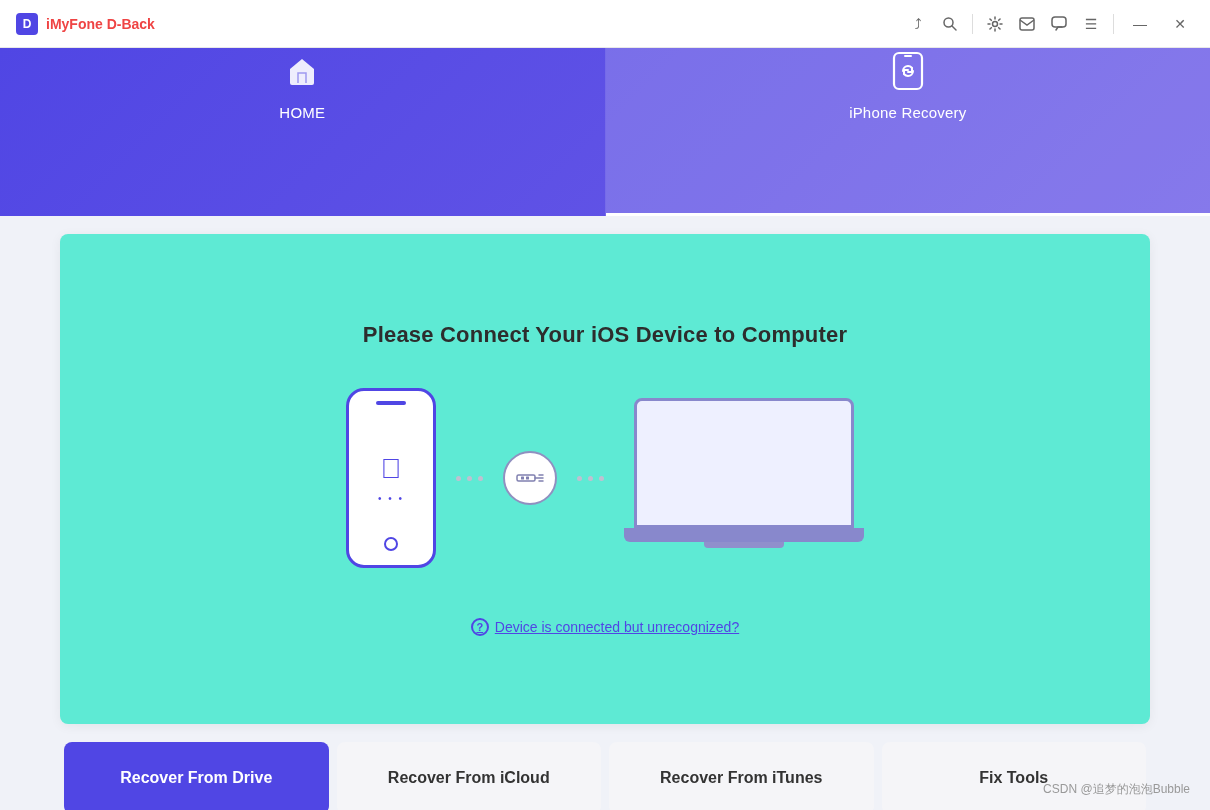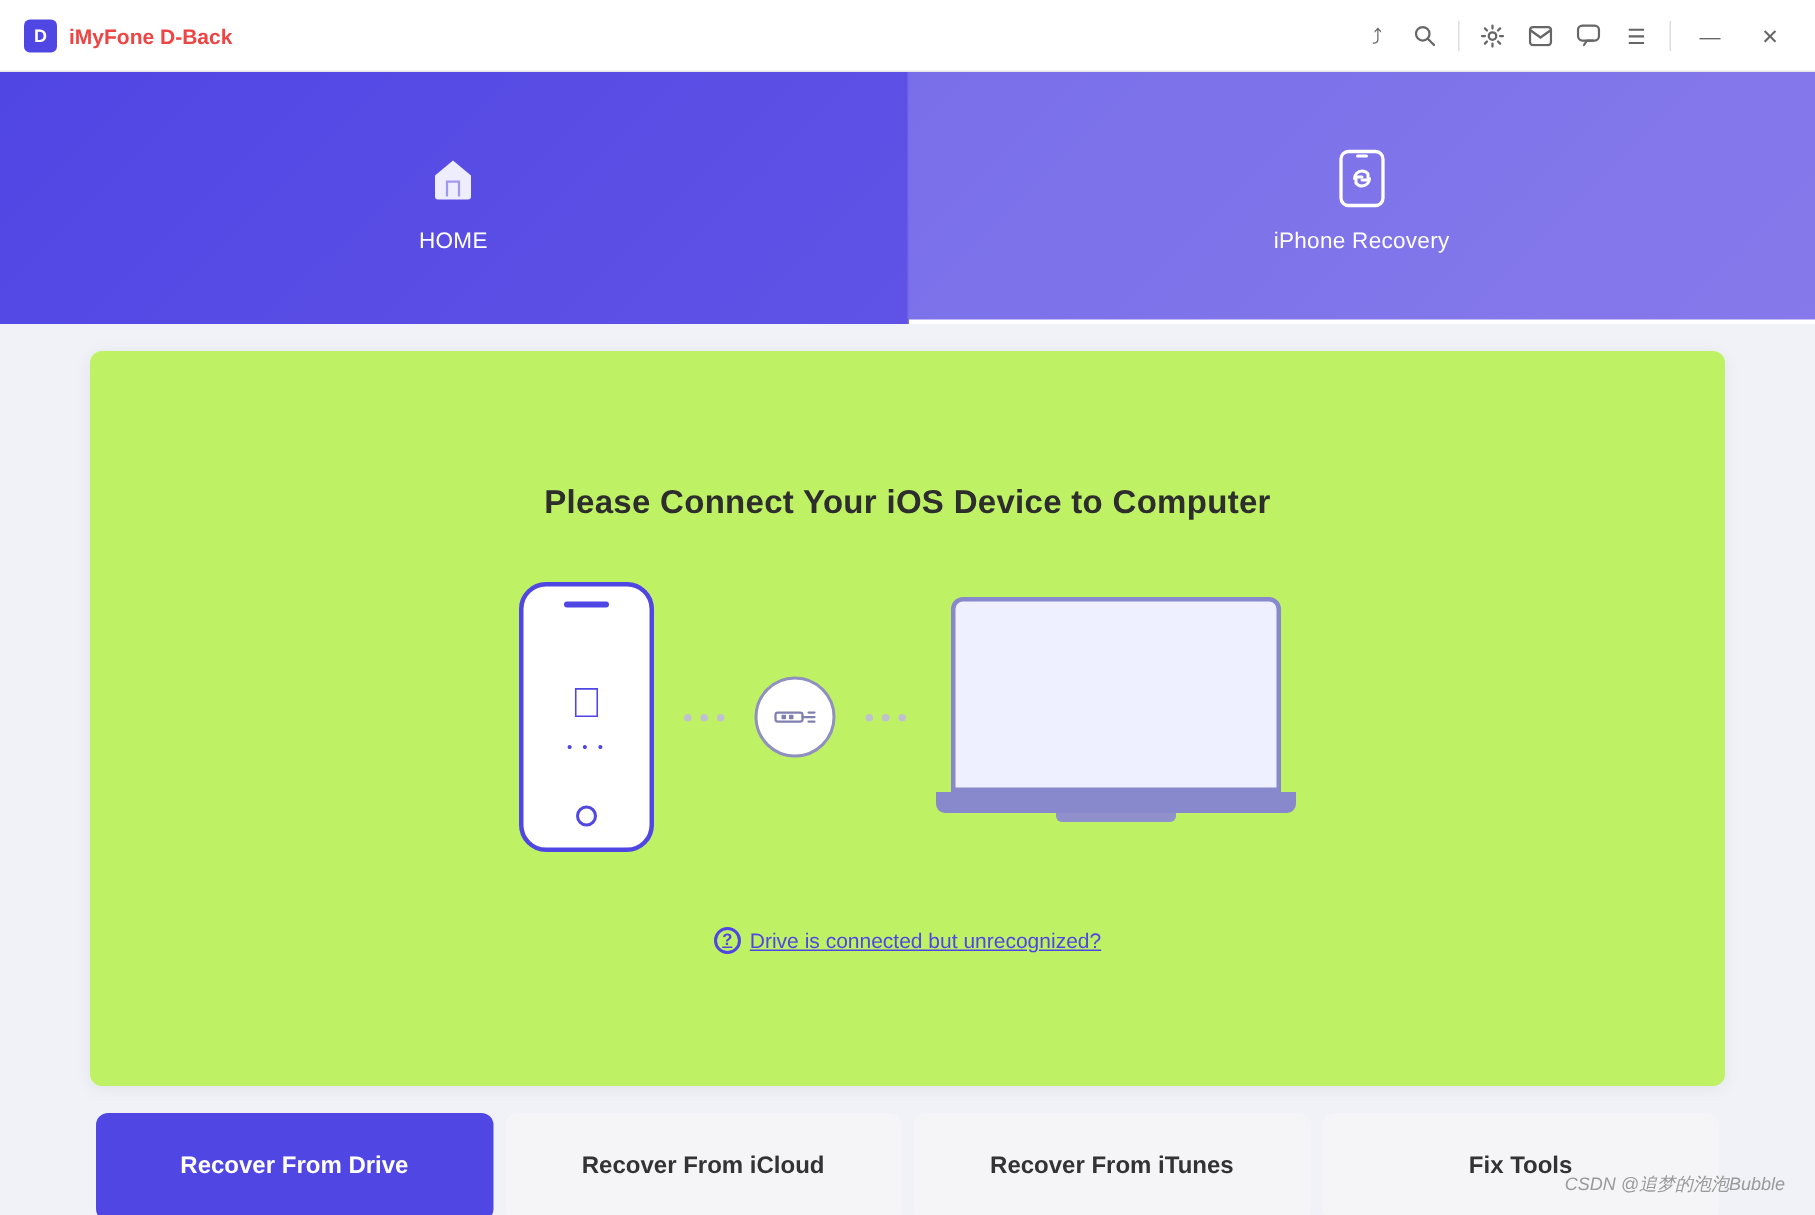--- a/index.html
+++ b/index.html
@@ -81,21 +81,20 @@
       height: 168px;
       background: linear-gradient(135deg, #5046e4 0%, #6c5ce7 100%);
       display: flex;
       align-items: stretch;
     }
     .nav-item {
       flex: 1;
       display: flex;
       flex-direction: column;
       align-items: center;
-      justify-content: center;
       cursor: pointer;
       gap: 10px;
       border-right: 1px solid rgba(255,255,255,0.15);
       transition: background 0.2s;
       position: relative;
     }
     .nav-item:last-child { border-right: none; }
     .nav-item.active {
       background: rgba(255,255,255,0.18);
     }
@@ -116,21 +115,21 @@
     }
     .nav-label {
       color: white;
       font-size: 15px;
       font-weight: 500;
       letter-spacing: 0.2px;
     }
 
     
     #main {
-      background: #bef264;
+      background: #5eead4;
       margin: 18px 60px;
       border-radius: 8px;
       height: 490px;
       display: flex;
       flex-direction: column;
       align-items: center;
       justify-content: center;
       box-shadow: 0 2px 12px rgba(0,0,0,0.06);
       position: relative;
     }
@@ -309,21 +308,20 @@
       border-radius: 8px;
     }
 
     
     #watermark {
       position: absolute;
       bottom: 12px;
       right: 20px;
       font-size: 12px;
       color: #999;
-      font-style: italic;
     }
   </style>
 </head>
 <body>
 
 <div id="titlebar">
   <div id="titlebar-left">
     <div id="app-logo">D</div>
     <span id="app-title">iMyFone D-Back</span>
   </div>
@@ -424,21 +422,21 @@
     </div>
 
     <div class="laptop">
       <div class="laptop-screen"></div>
       <div class="laptop-base"></div>
     </div>
   </div>
 
   <div id="help-link">
     <div class="q-icon">?</div>
-    <span>Drive is connected but unrecognized?</span>
+    <span>Device is connected but unrecognized?</span>
   </div>
 </div>
 
 <div id="bottom-bar">
   <div class="bottom-btn active">
     <span>Recover From Drive</span>
   </div>
   <div class="bottom-btn">
     <span>Recover From iCloud</span>
   </div>

